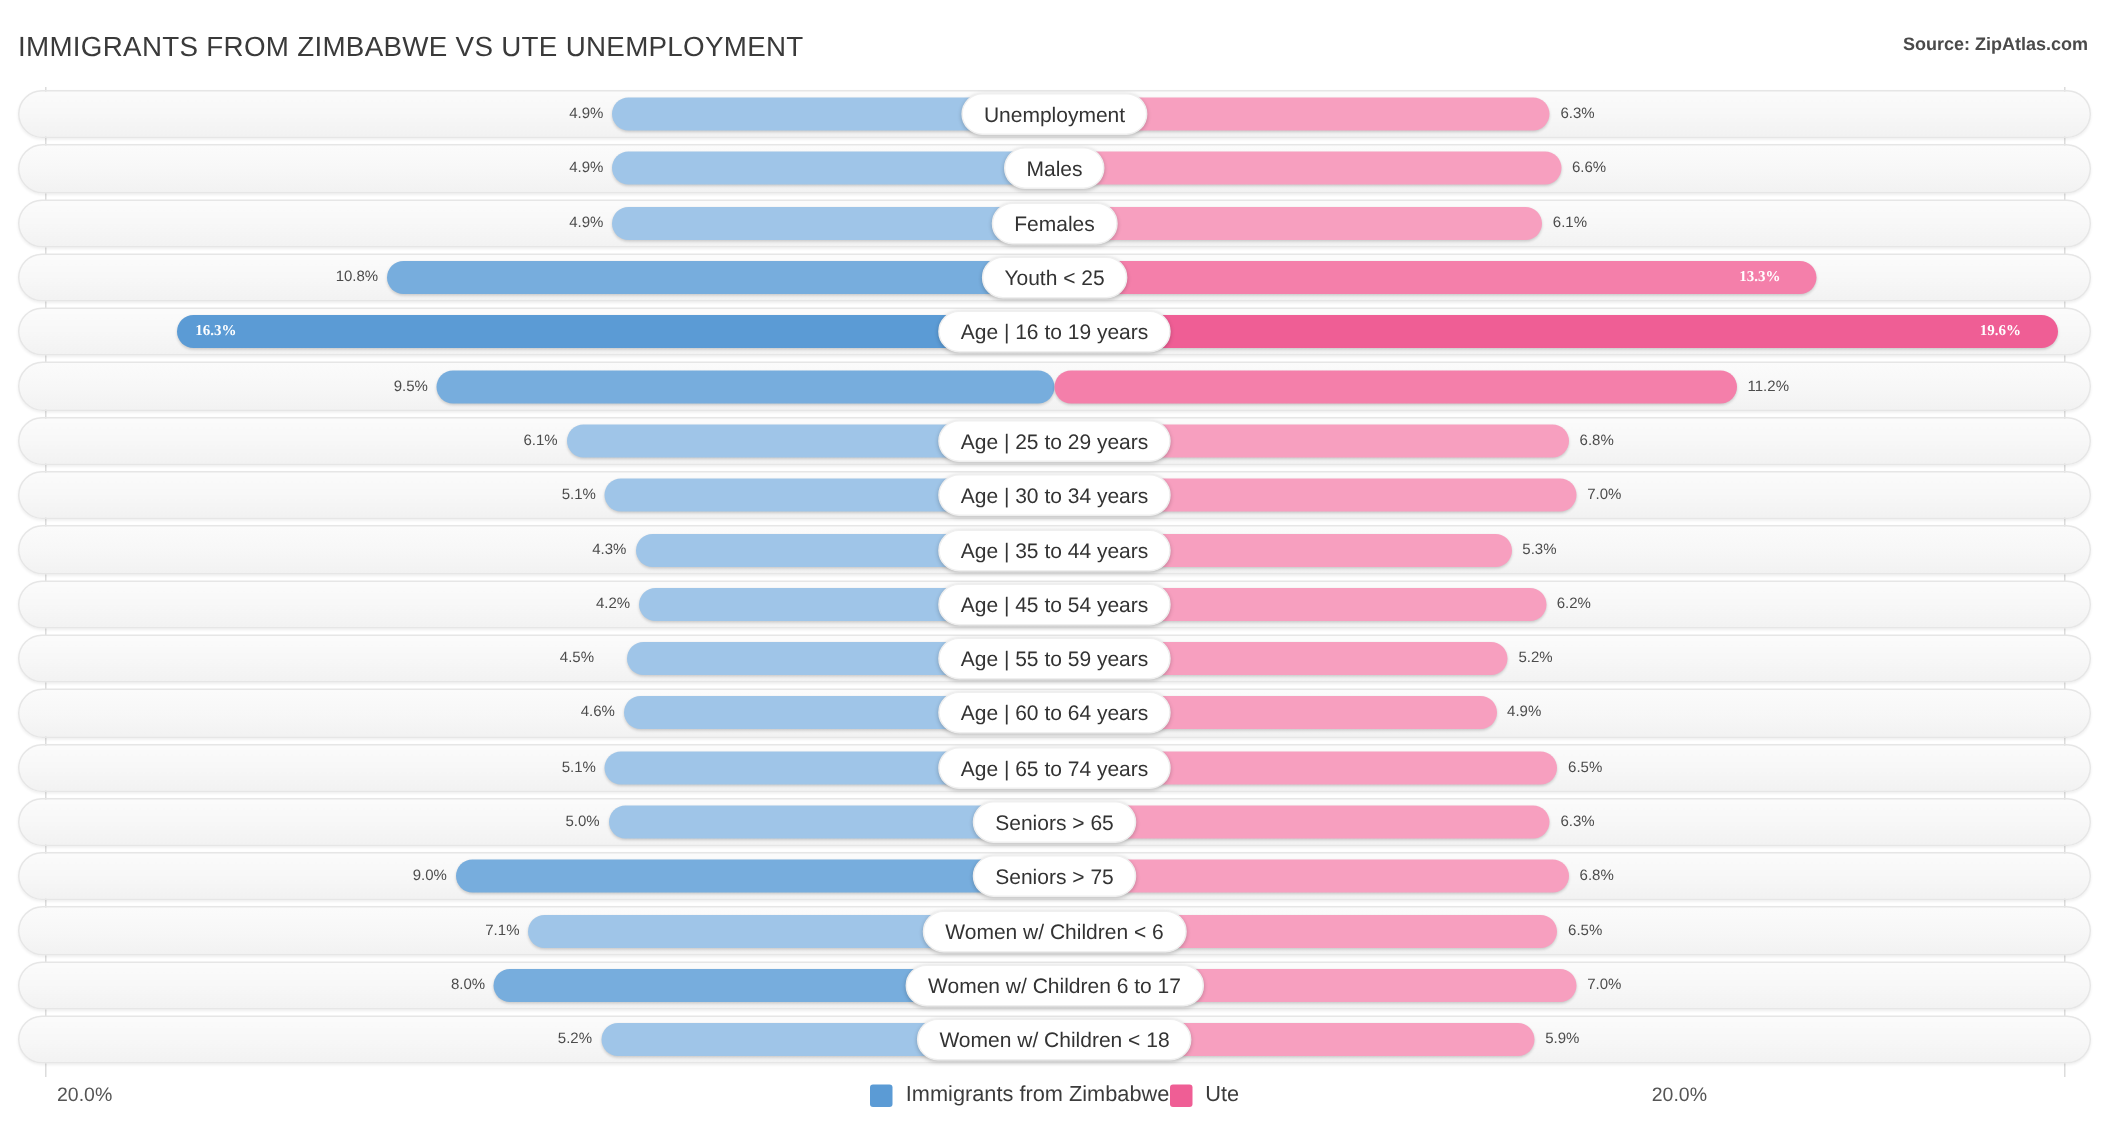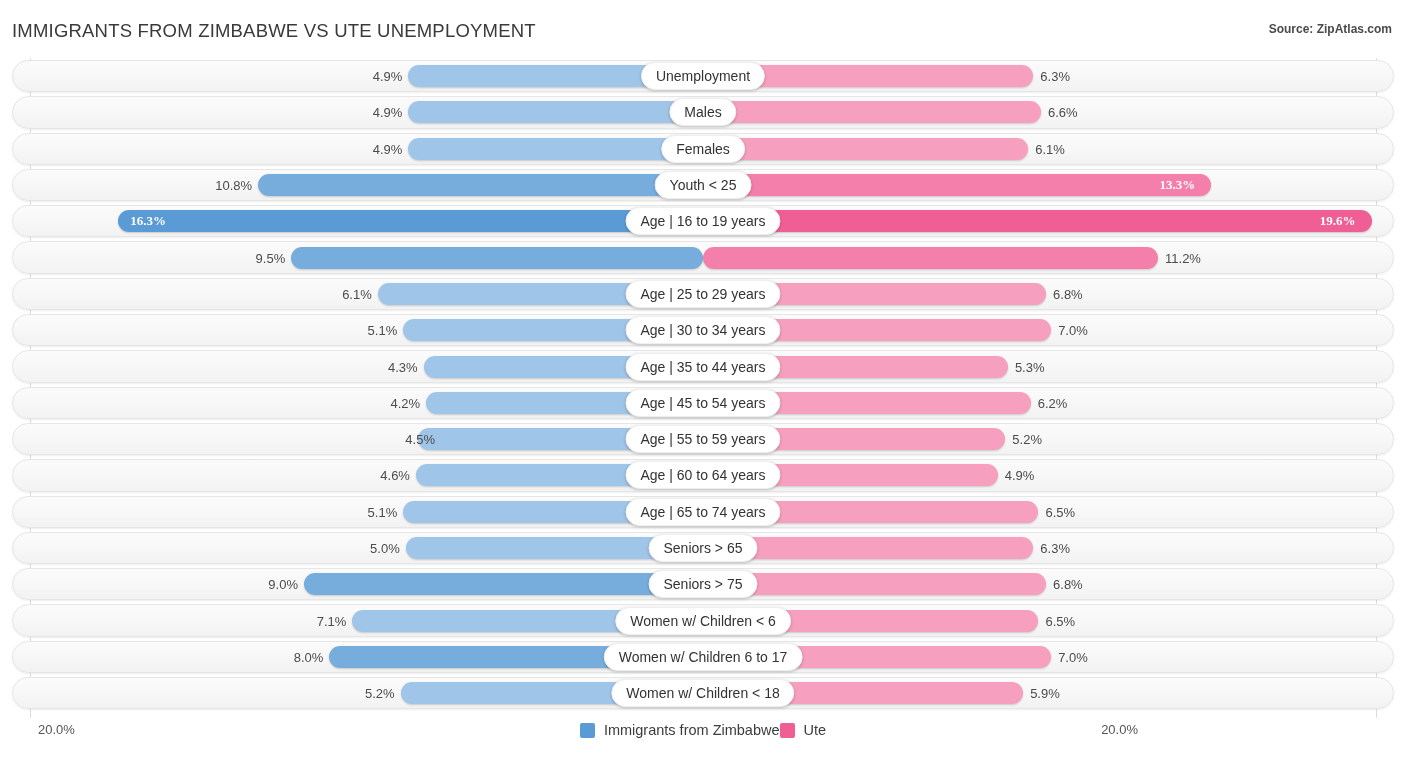--- a/index.html
+++ b/index.html
@@ -44,21 +44,21 @@
   .bar{
     position:absolute;top:50%;transform:translateY(-50%);
     height:22px;border-radius:11px;
     box-shadow:0 1px 2px rgba(0,0,0,.18);
   }
   .bar.left{right:703px;}
   .bar.right{left:703px;}
 
   .valtxt{
     position:absolute;top:50%;transform:translateY(-50%);
-    font-size:13px;color:#4c4c4c;white-space:nowrap;
+    font-size:10px;color:#4c4c4c;white-space:nowrap;
   }
   .valtxt.inbar{color:#ffffff;font-weight:bold;font-family:Liberation Serif, serif;}
   .valtxt.leftout{text-align:right;}
   .valtxt.rightout{text-align:left;}
 
   .pill{
     position:absolute;left:703px;top:50%;
     transform:translate(-50%,-50%);
     background:#ffffff;border-radius:16px;
     border:1px solid #efefef;
@@ -172,21 +172,21 @@
           <div class="bar left" style="width: 276.89px; background: rgb(159, 197, 232);"></div>
           <div class="bar right" style="width: 327.79px; background: rgb(247, 159, 191);"></div>
           <div class="valtxt leftout" style="right: 985.89px;">4.2%</div>
           <div class="valtxt rightout" style="left: 1037.79px;">6.2%</div>
           <div class="pill">Age | 45 to 54 years</div>
         </div>
         <div class="row">
           <div class="track"></div>
           <div class="bar left" style="width: 284.525px; background: rgb(159, 197, 232);"></div>
           <div class="bar right" style="width: 302.34px; background: rgb(247, 159, 191);"></div>
-          <div class="valtxt leftout" style="right: 971px;">4.5%</div>
+          <div class="valtxt leftout" style="right: 1010px;">4.5%</div>
           <div class="valtxt rightout" style="left: 1012.34px;">5.2%</div>
           <div class="pill">Age | 55 to 59 years</div>
         </div>
         <div class="row">
           <div class="track"></div>
           <div class="bar left" style="width: 287.07px; background: rgb(159, 197, 232);"></div>
           <div class="bar right" style="width: 294.705px; background: rgb(247, 159, 191);"></div>
           <div class="valtxt leftout" style="right: 996.07px;">4.6%</div>
           <div class="valtxt rightout" style="left: 1004.71px;">4.9%</div>
           <div class="pill">Age | 60 to 64 years</div>

